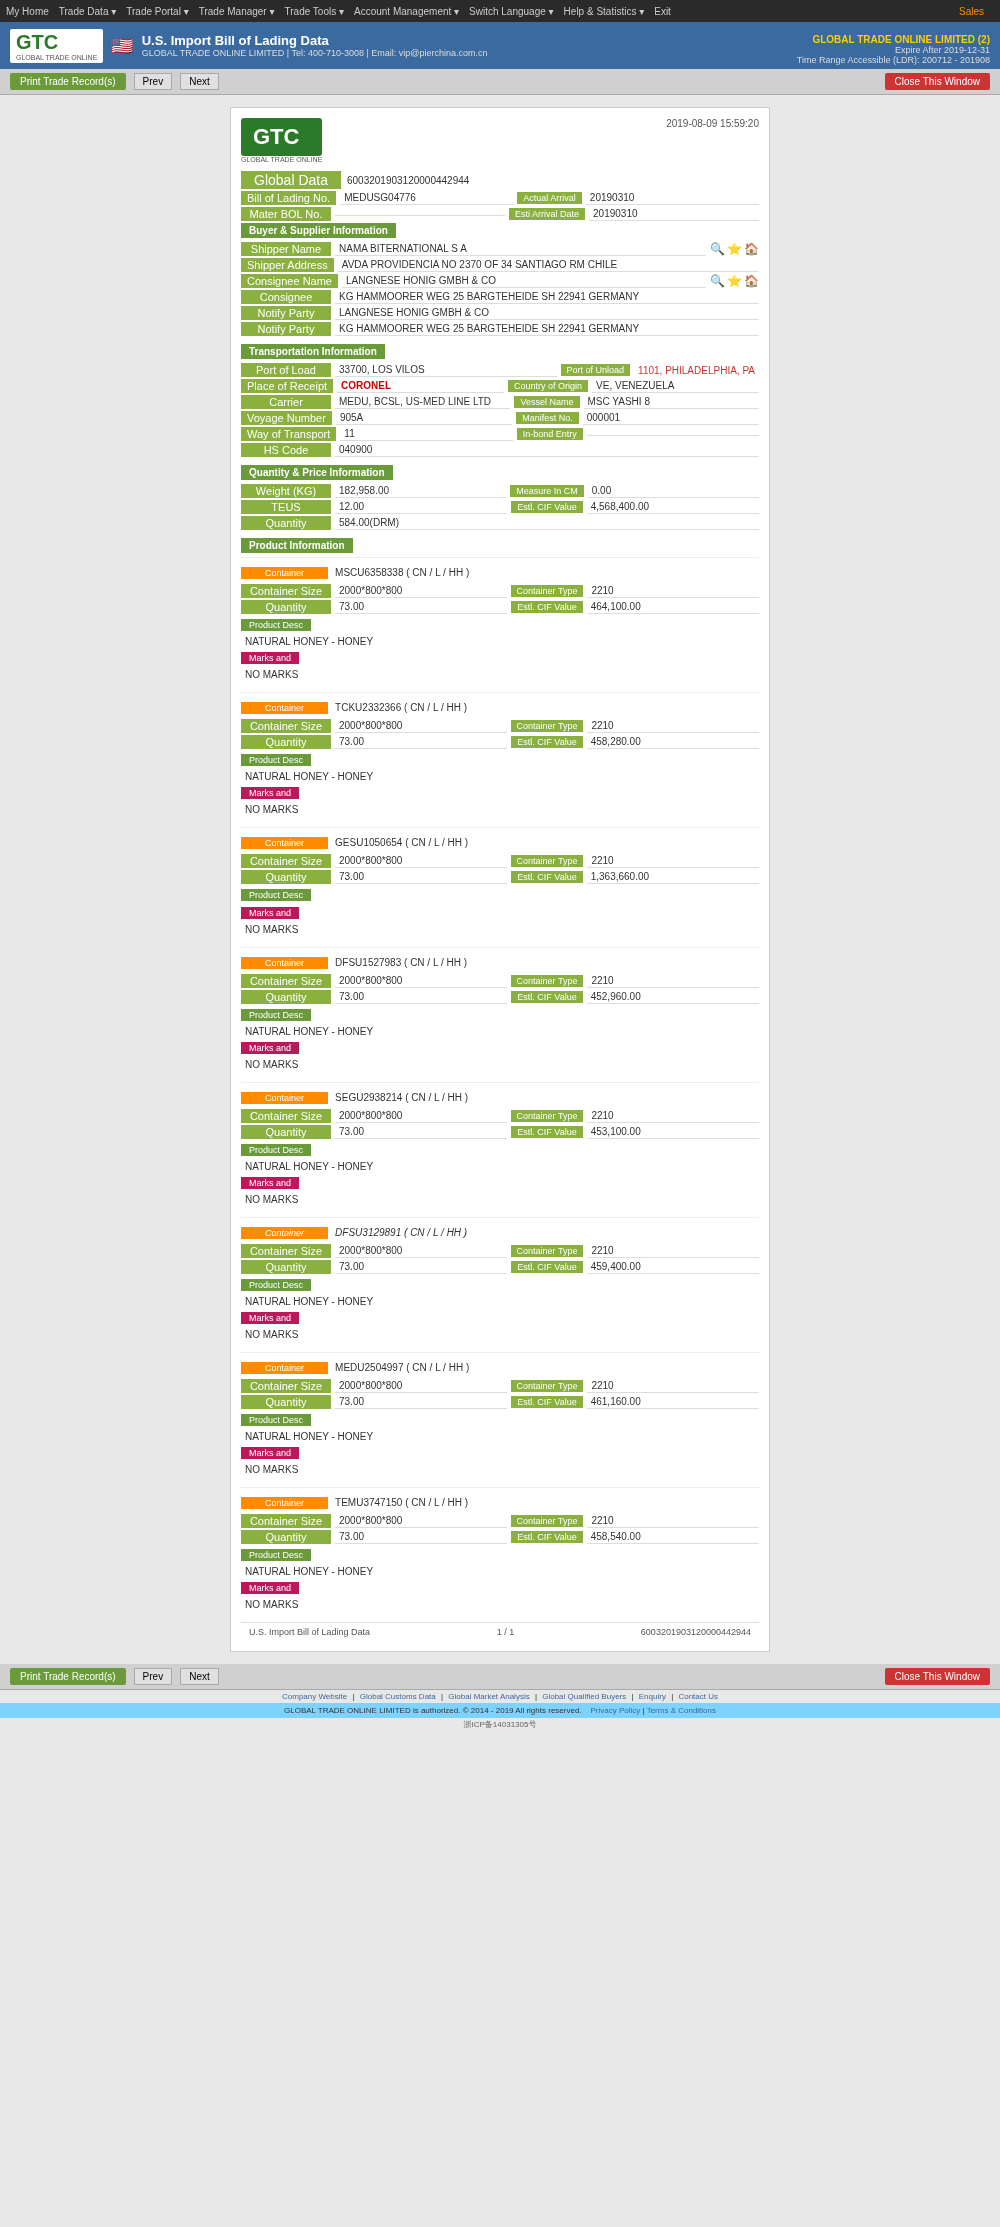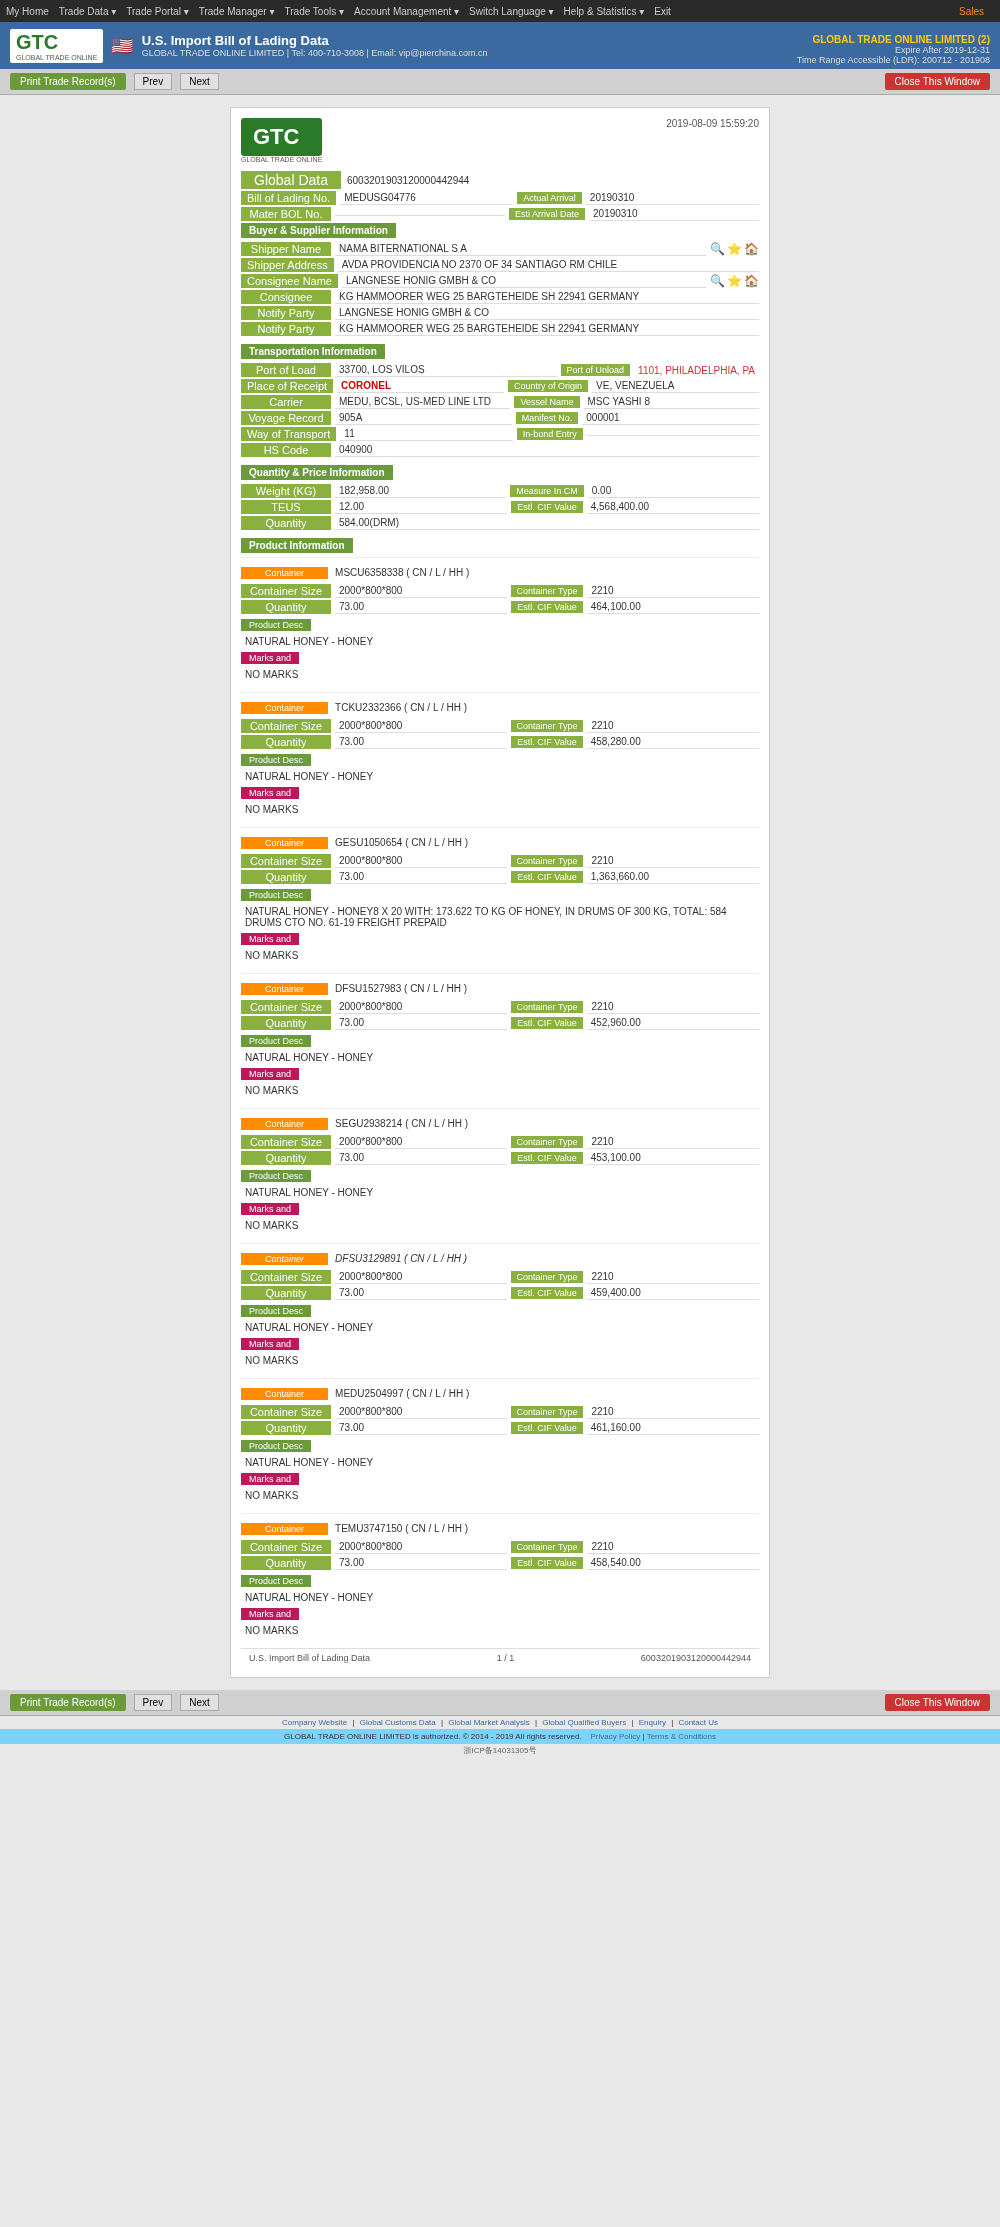--- a/index.html
+++ b/index.html
@@ -188,21 +188,21 @@
       <span class="field-label-sm">Country of Origin</span>
       <span class="field-value">VE, VENEZUELA</span>
     </div>
     <div class="field-row">
       <span class="field-label">Carrier</span>
       <span class="field-value">MEDU, BCSL, US-MED LINE LTD</span>
       <span class="field-label-sm">Vessel Name</span>
       <span class="field-value">MSC YASHI 8</span>
     </div>
     <div class="field-row">
-      <span class="field-label">Voyage Record</span>
+      <span class="field-label">Voyage Number</span>
       <span class="field-value">905A</span>
       <span class="field-label-sm">Manifest No.</span>
       <span class="field-value">000001</span>
     </div>
     <div class="field-row">
       <span class="field-label">Way of Transport</span>
       <span class="field-value">11</span>
       <span class="field-label-sm">In-bond Entry</span>
       <span class="field-value"></span>
     </div>
@@ -300,21 +300,20 @@
       </div>
       <div class="field-row">
         <span class="field-label">Quantity</span>
         <span class="field-value">73.00</span>
         <span class="field-label-sm">Estl. CIF Value</span>
         <span class="field-value">1,363,660.00</span>
       </div>
       <div>
         <span class="product-desc-label">Product Desc</span>
       </div>
-      <div class="desc-text">NATURAL HONEY - HONEY8 X 20 WITH: 173.622 TO KG OF HONEY, IN DRUMS OF 300 KG, TOTAL: 584 DRUMS CTO NO. 61-19 FREIGHT PREPAID</div>
       <div>
         <span class="marks-label">Marks and</span>
       </div>
       <div class="desc-text">NO MARKS</div>
     </div>
           <div class="container-block">
       <div style="margin-bottom:2px;">
         <span class="container-label">Container</span>
         <span class="container-value">DFSU1527983 ( CN / L / HH )</span>
       </div>

